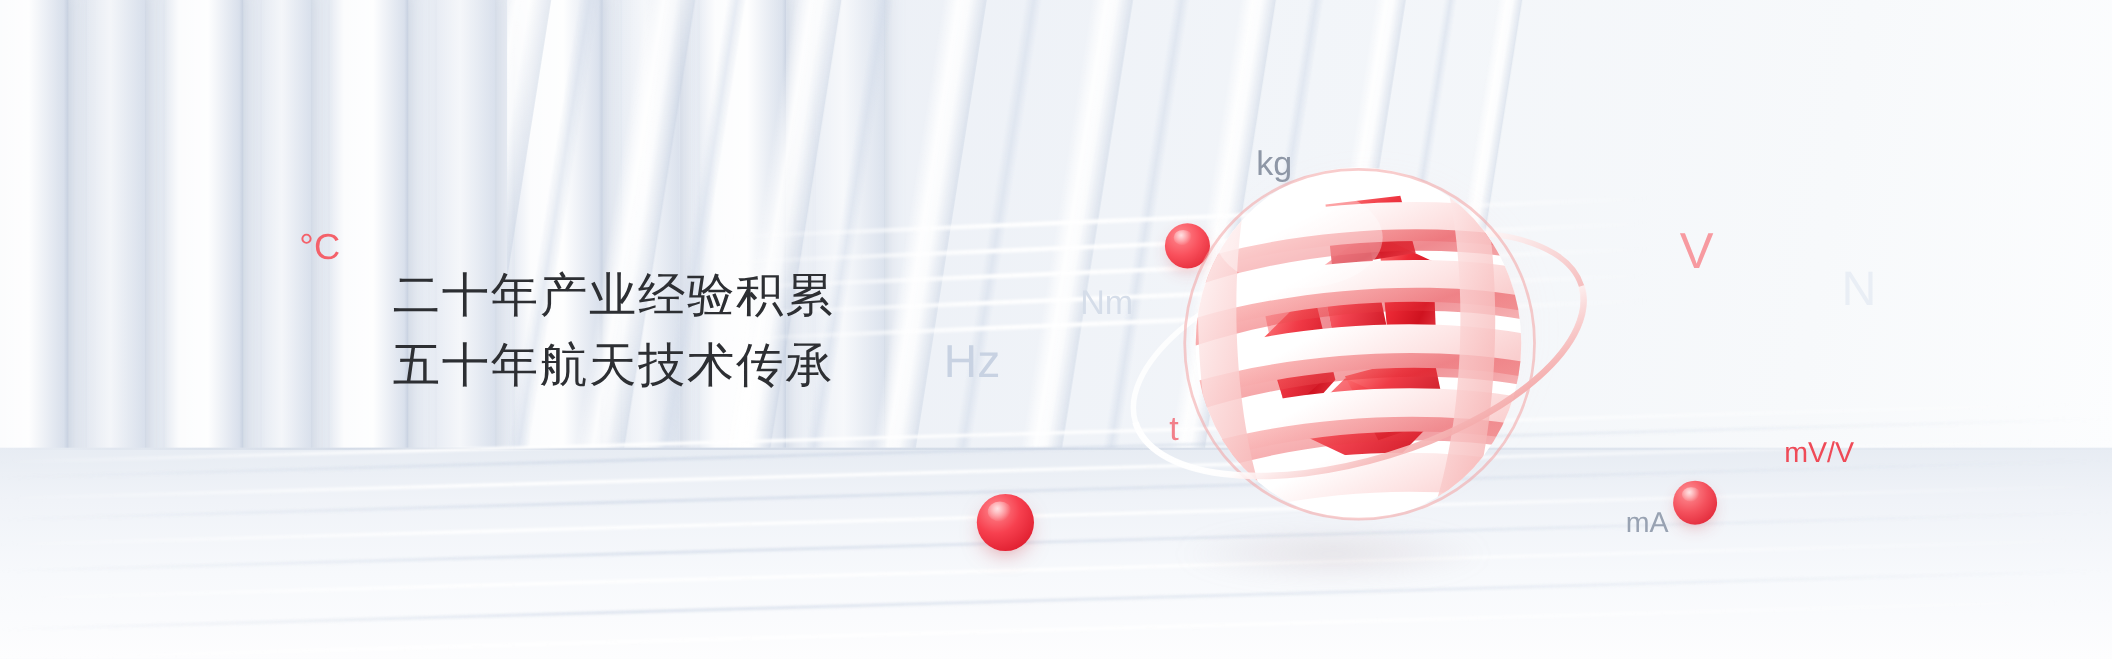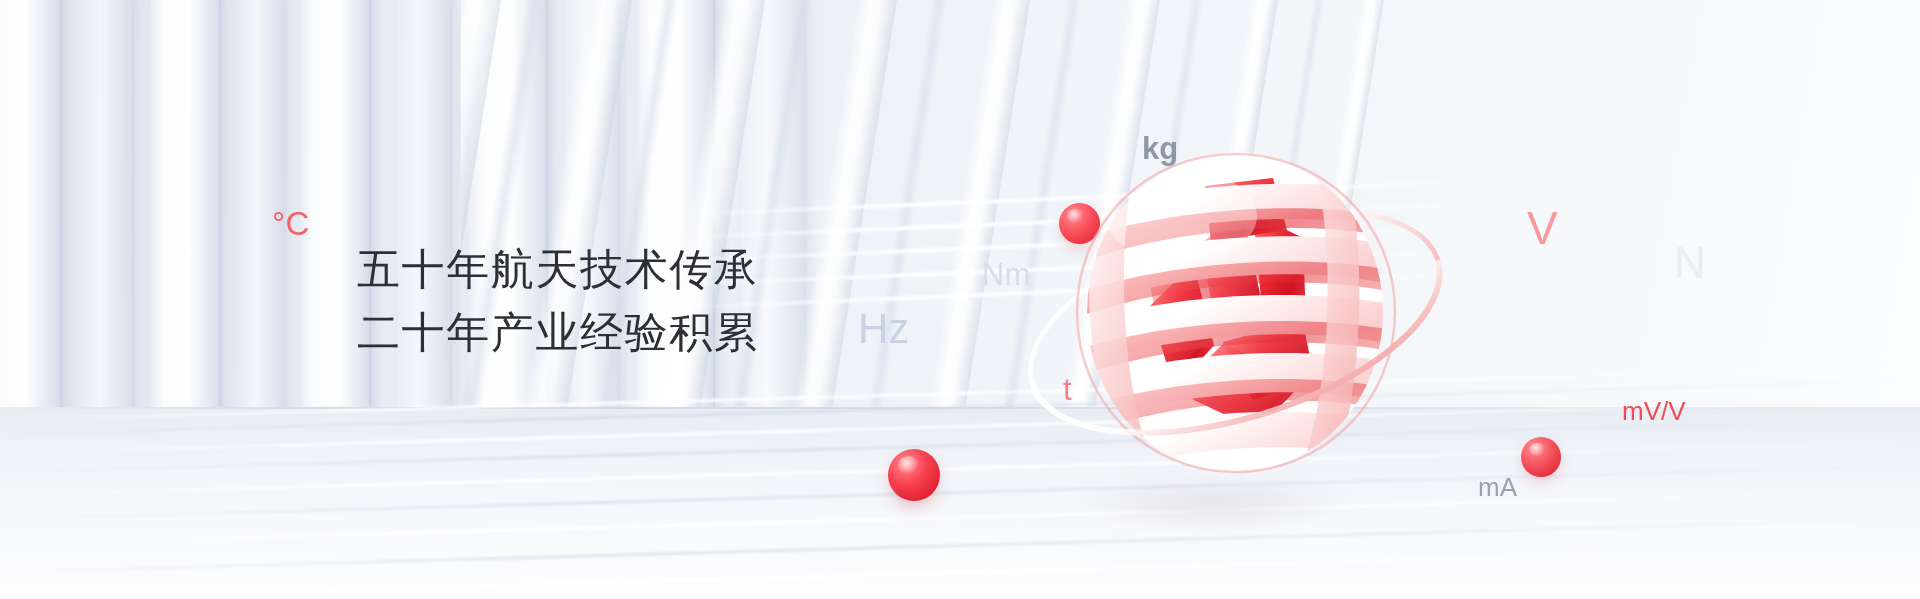--- a/index.html
+++ b/index.html
@@ -75,26 +75,26 @@
   .headline .ln{
     font-size:43px; line-height:63px; font-weight:400; white-space:nowrap;
     color:#2d2f33;
   }
 
   
   .unit{ position:absolute; font-weight:400; white-space:nowrap; user-select:none; }
   .u-c   { left:272px;  top:205px; font-size:33px; color:#f4616a; letter-spacing:.01em; }
   .u-hz  { left:858px;  top:305px; font-size:42px; color:#c8d2e2; font-weight:500; }
   .u-nm  { left:982px;  top:257px; font-size:31px; color:#d5dde9; }
-  .u-kg  { left:1142px; top:131px; font-size:31px; color:#8e97a6;font-weight:bold; }
+  .u-kg  { left:1142px; top:131px; font-size:31px; color:#8e97a6; }
   .u-t   { left:1063px; top:372px; font-size:31px; color:#f2808a; }
   .u-v   { left:1527px; top:201px; font-size:46px; color:#f79aa0; }
   .u-n   { left:1674px; top:238px; font-size:44px; color:#e9eef5; }
   .u-mvv { left:1622px; top:396px; font-size:26px; color:#ef4a57;text-align:right; }
-  .u-ma  { left:1478px; top:472px; font-size:26px; color:#98a2b2; }
+  .u-ma  { left:1478px; top:460px; font-size:26px; color:#98a2b2; }
 
   
   .sphere{ position:absolute; border-radius:50%; }
   .sphere:after{
     content:""; position:absolute; left:20%; top:14%; width:42%; height:34%;
     border-radius:50%;
     background:radial-gradient(circle at 40% 35%, rgba(255,255,255,.75), rgba(255,255,255,0) 70%);
   }
   .sp1{ left:1059px; top:203px; width:41px; height:41px;
     background:radial-gradient(circle at 34% 28%, #ff8a90 0%, #f9505c 45%, #e8313f 78%, #d52634 100%);
@@ -179,22 +179,22 @@
       <div class="rip d" style="bottom:55%; transform:rotate(-1.6deg);"></div>
       <div class="rip" style="bottom:47%; transform:rotate(-1.6deg);"></div>
       <div class="rip d" style="bottom:38%; transform:rotate(-1.6deg);"></div>
       <div class="rip" style="bottom:29%; transform:rotate(-1.6deg);"></div>
       <div class="rip d" style="bottom:19%; transform:rotate(-1.6deg);"></div>
       <div class="rip" style="bottom:9%;  transform:rotate(-1.6deg);"></div>
     </div>
   </div>
 
   <div class="headline">
+    <div class="ln">二十年产业经验积累</div>
     <div class="ln">五十年航天技术传承</div>
-    <div class="ln">二十年产业经验积累</div>
   </div>
 
   <div class="unit u-c">°C</div>
   <div class="unit u-hz">Hz</div>
   <div class="unit u-nm">Nm</div>
   <div class="unit u-kg">kg</div>
   <div class="unit u-t">t</div>
   <div class="unit u-v">V</div>
   <div class="unit u-n">N</div>
   <div class="unit u-mvv">mV/V</div>

